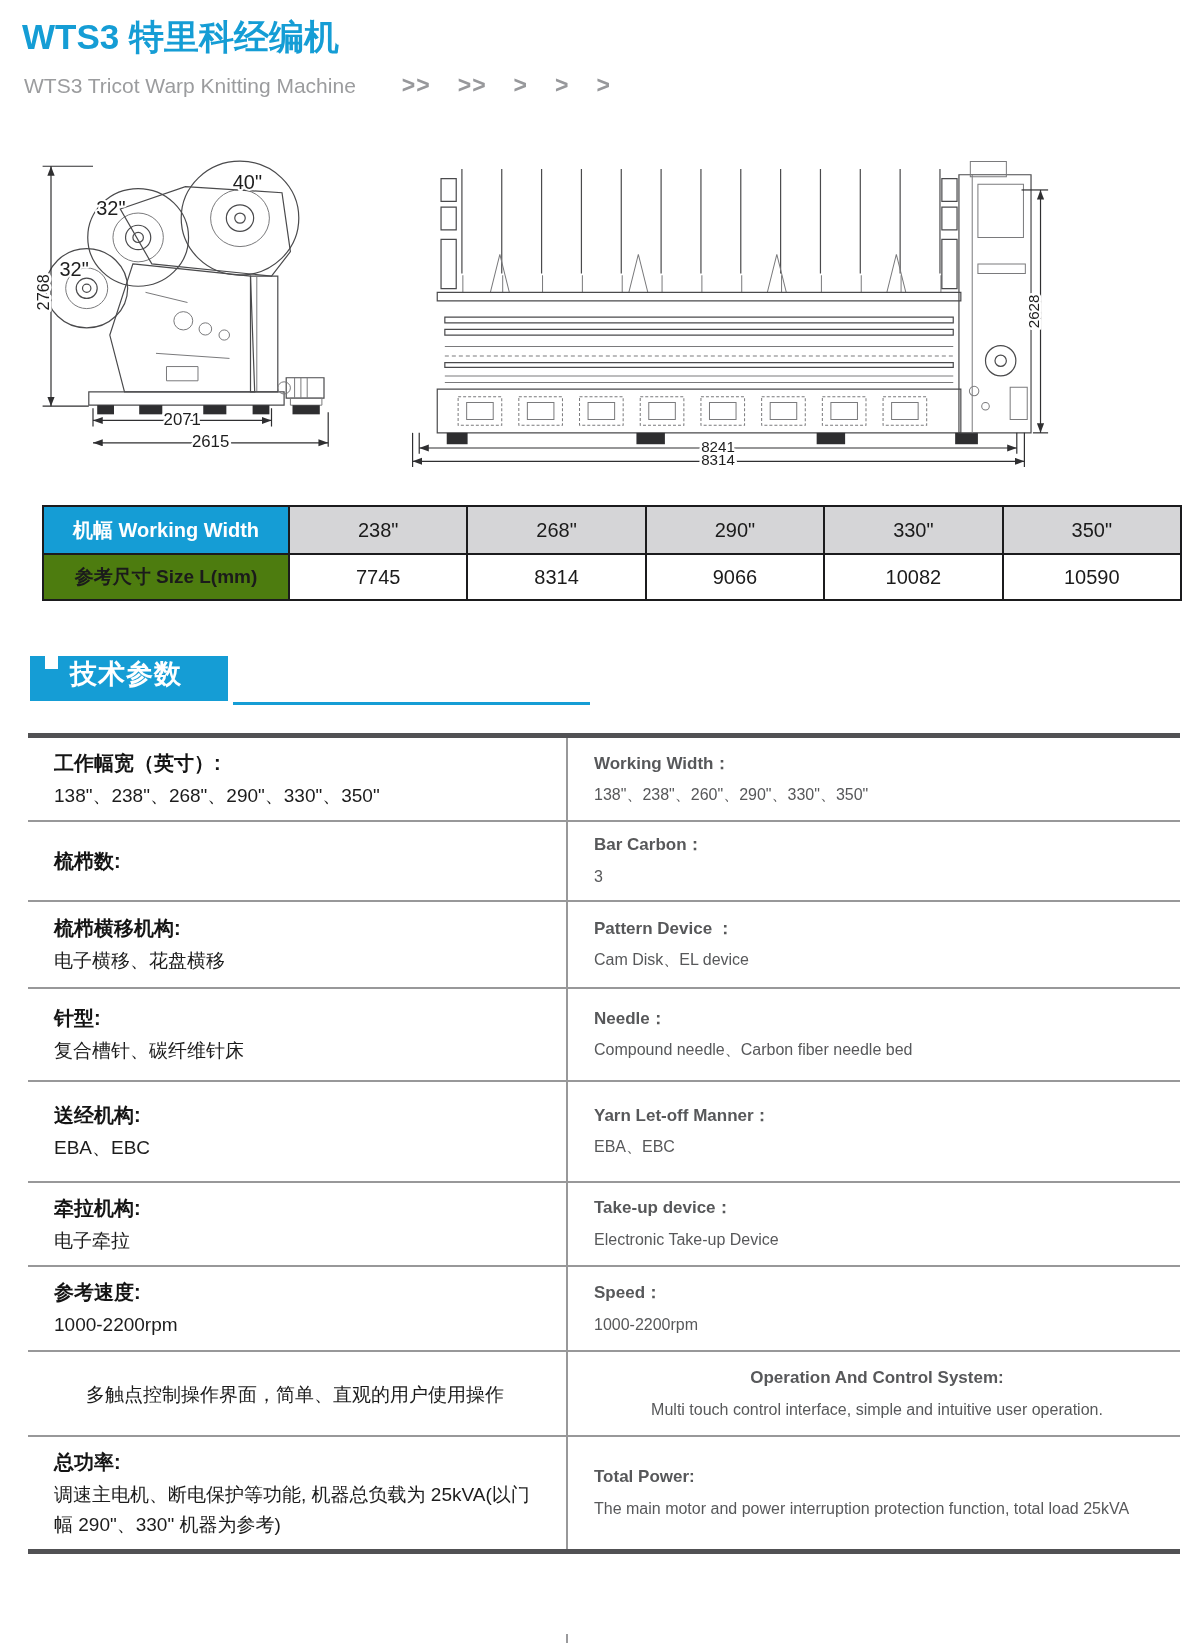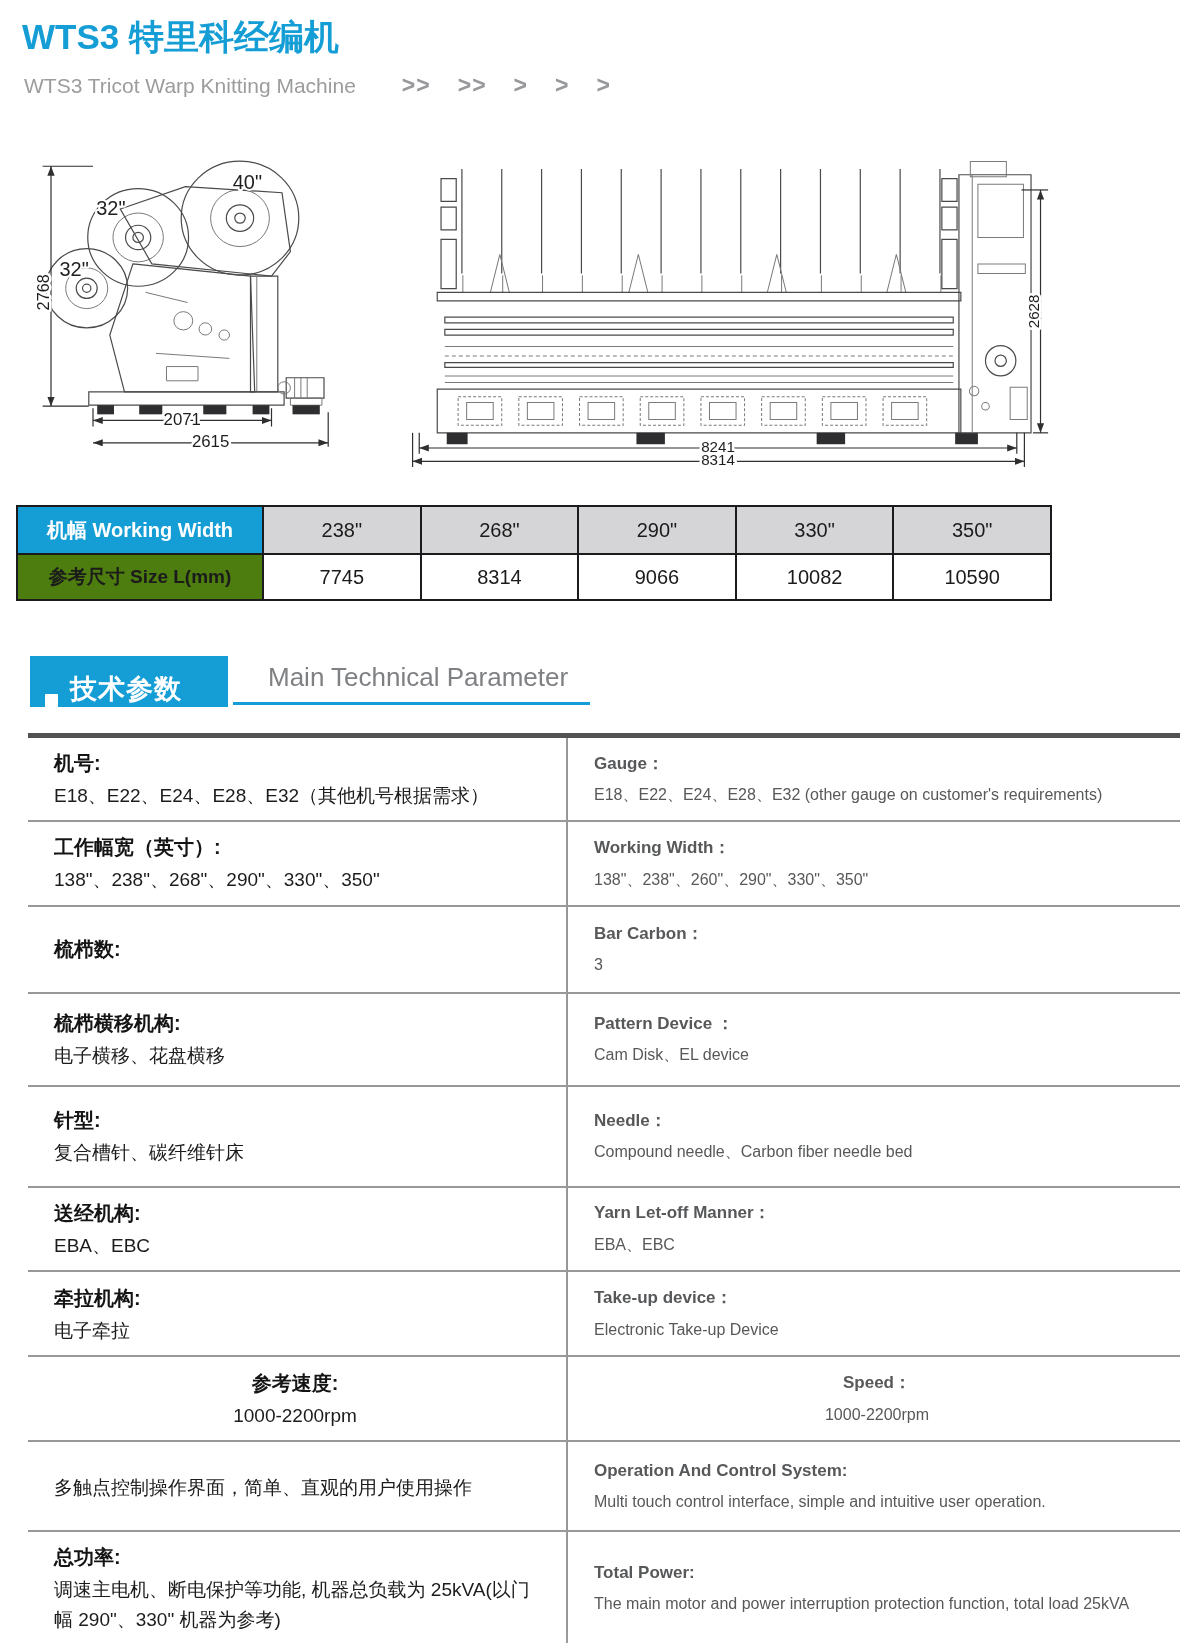--- a/index.html
+++ b/index.html
@@ -20,30 +20,30 @@
   .ln{stroke:#4a4a4c;stroke-width:1.2;fill:none;}
   .ln2{stroke:#7a7a7c;stroke-width:1;fill:none;}
   .fillfoot{fill:#2e2e30;stroke:none;}
   .dimln{stroke:#2f2f31;stroke-width:1.2;fill:none;}
   text.dim{font-family:"Liberation Sans","DejaVu Sans",sans-serif;font-size:16px;fill:#1e1e1e;
            paint-order:stroke fill;stroke:#ffffff;stroke-width:5px;stroke-linejoin:round;}
   text.beam{font-family:"Liberation Sans","DejaVu Sans",sans-serif;font-size:19px;fill:#1e1e1e;
            paint-order:stroke fill;stroke:#ffffff;stroke-width:4px;stroke-linejoin:round;}
 
   
-  .size-table{left:16px;top:505px;width:1036px;border-collapse:collapse;table-layout:fixed;}
+  .size-table{left:42px;top:505px;width:1140px;border-collapse:collapse;table-layout:fixed;}
   .size-table td,.size-table th{border:2px solid #1b1b1d;text-align:center;vertical-align:middle;
        font-family:"Liberation Sans","DejaVu Sans",sans-serif;}
   .st-head{background:#159dd5;color:#fff;font-size:20px;font-weight:700;height:44px;}
   .st-gray{background:#d5d5d7;color:#1b1b1b;font-size:20px;font-weight:400;height:44px;}
   .st-label{background:#4d7c0f;color:#1b1b1b;font-size:19px;font-weight:700;height:42px;}
   .st-val{background:#fff;color:#1b1b1b;font-size:20px;height:42px;}
 
   
-  .badge{left:30px;top:656px;width:198px;height:51px;background:#159dd5;display:flex;align-items:flex-end;
+  .badge{left:30px;top:656px;width:198px;height:45px;background:#159dd5;display:flex;align-items:flex-start;
          padding-left:15px;box-sizing:border-box;gap:12px;}
   .badge-square{width:13px;height:13px;background:#ffffff;display:inline-block;}
   .badge-text{color:#ffffff;font-size:27px;font-weight:700;letter-spacing:1px;}
   .sec-title{left:268px;top:662px;font-size:26px;color:#7f8083;}
   .sec-underline{left:233px;top:702px;width:357px;height:3px;background:#159dd5;}
 
   
   .spec{left:28px;top:733px;width:1152px;border-top:5px solid #515154;border-bottom:5px solid #515154;
         box-sizing:border-box;}
   .spec-row{display:flex;border-bottom:2px solid #989899;}
@@ -247,35 +247,24 @@
       <td class="st-val">10082</td>
       <td class="st-val">10590</td>
     </tr>
   </tbody>
     </table>
 
   <div class="abs badge">
     <span class="badge-square"></span>
     <span class="badge-text">技术参数</span>
   </div>
-  <div class="abs sec-title">Main Technical Parameter</div>
   <div class="abs sec-underline"></div>
 
   <div class="abs spec">
 
-    <div class="spec-row">
-      <div class="cell-cn">
-        <div class="cn-label">机号:</div>
-        <div class="cn-value">E18、E22、E24、E28、E32（其他机号根据需求）</div>
-      </div>
-      <div class="cell-en">
-        <div class="en-label">Gauge：</div>
-        <div class="en-value">E18、E22、E24、E28、E32 (other gauge on customer's requirements)</div>
-      </div>
-    </div>
 
     <div class="spec-row">
       <div class="cell-cn">
         <div class="cn-label">工作幅宽（英寸）:</div>
         <div class="cn-value">138"、238"、268"、290"、330"、350"</div>
       </div>
       <div class="cell-en">
         <div class="en-label">Working Width：</div>
         <div class="en-value">138"、238"、260"、290"、330"、350"</div>
       </div>

